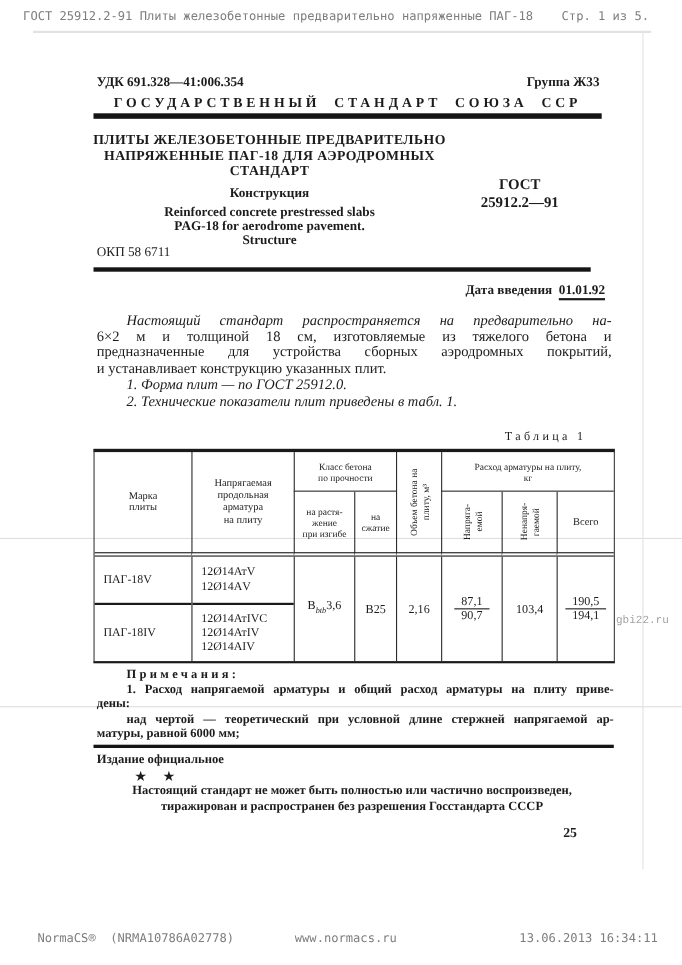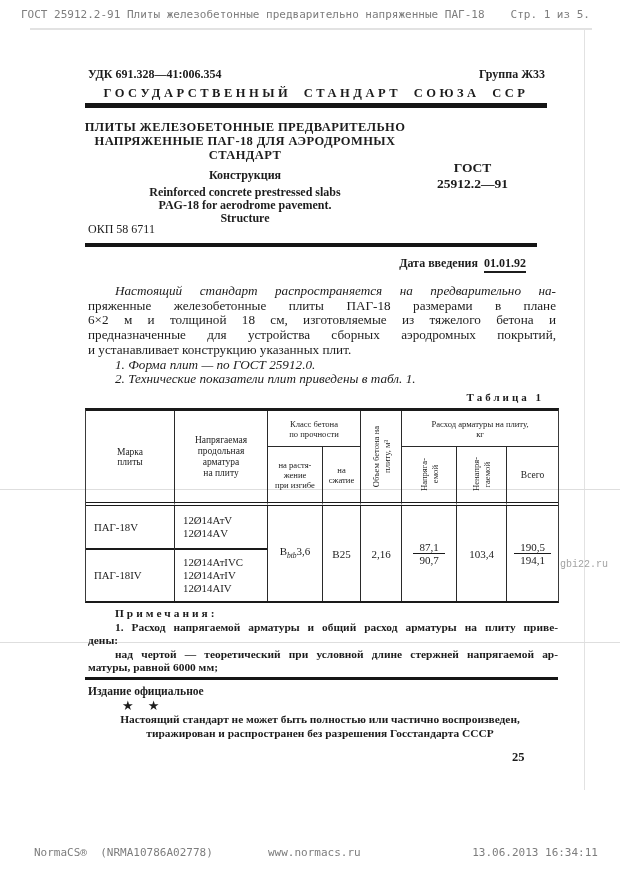--- a/index.html
+++ b/index.html
@@ -35,29 +35,29 @@
   .rule3{left:85px;top:677px;width:473px;height:3px;}
 
   .title-ru{position:absolute;left:75px;top:120px;width:340px;text-align:center;font-weight:bold;
       font-size:12.5px;line-height:14px;letter-spacing:.4px;}
   .subtitle{position:absolute;left:75px;top:168px;width:340px;text-align:center;font-weight:bold;font-size:12px;}
   .title-en{position:absolute;left:75px;top:186px;width:340px;text-align:center;font-weight:bold;
       font-size:12px;line-height:13px;}
   .gost-block{position:absolute;left:405px;top:160px;width:135px;text-align:center;font-weight:bold;
       font-size:13.5px;line-height:16px;}
   .okp{position:absolute;left:88px;top:222px;font-size:12px;}
-  .date-row{position:absolute;left:71px;top:256px;width:455px;text-align:right;font-weight:bold;font-size:12px;}
+  .date-row{position:absolute;left:95px;top:256px;width:455px;text-align:right;font-weight:bold;font-size:12px;}
   .date-u{border-bottom:2px solid #1c1c1c;padding-bottom:1px;margin-left:6px;}
 
   .body-text{position:absolute;left:88px;top:284px;width:468px;font-size:13.2px;line-height:14.7px;}
   .jline{text-align:justify;text-align-last:justify;}
   .lline{text-align:left;}
   .indent{text-indent:27px;font-style:italic;}
 
-  .tcaption{position:absolute;right:76px;top:391px;font-weight:bold;font-size:11px;letter-spacing:3px;}
+  .tcaption{position:absolute;right:87px;top:391px;font-weight:normal;font-size:11px;letter-spacing:3px;}
 
   
   .gtable{position:absolute;left:85px;top:408px;display:grid;
       grid-template-columns:88px 93px 55px 38px 41px 55px 50px 52px;
       grid-template-rows:36px 59px 95px;
       border-top:3px solid #1a1a1a;border-bottom:2px solid #1a1a1a;
       border-left:1px solid #3a3a3a;border-right:1px solid #3a3a3a;}
   .tc{border-left:1px solid #2a2a2a;display:flex;align-items:center;justify-content:center;
       text-align:center;font-size:8.6px;line-height:10px;}
   .nbl{border-left:none;}
@@ -143,21 +143,20 @@
 
   <div class="okp">ОКП 58 6711</div>
   <div class="rule rule2"></div>
 
   <div class="date-row">
     <span>Дата введения</span><span class="date-u">01.01.92</span>
   </div>
 
   <div class="body-text">
     <div class="jline indent">Настоящий стандарт распространяется на предварительно на-</div>
-    <div class="jline">пряженные железобетонные плиты ПАГ-18 размерами в плане</div>
     <div class="jline">6×2 м и толщиной 18 см, изготовляемые из тяжелого бетона и</div>
     <div class="jline">предназначенные для устройства сборных аэродромных покрытий,</div>
     <div class="lline">и устанавливает конструкцию указанных плит.</div>
     <div class="lline indent">1. Форма плит — по ГОСТ 25912.0.</div>
     <div class="lline indent">2. Технические показатели плит приведены в табл. 1.</div>
   </div>
 
   <div class="tcaption">Таблица 1</div>
 
   <div class="gtable">

